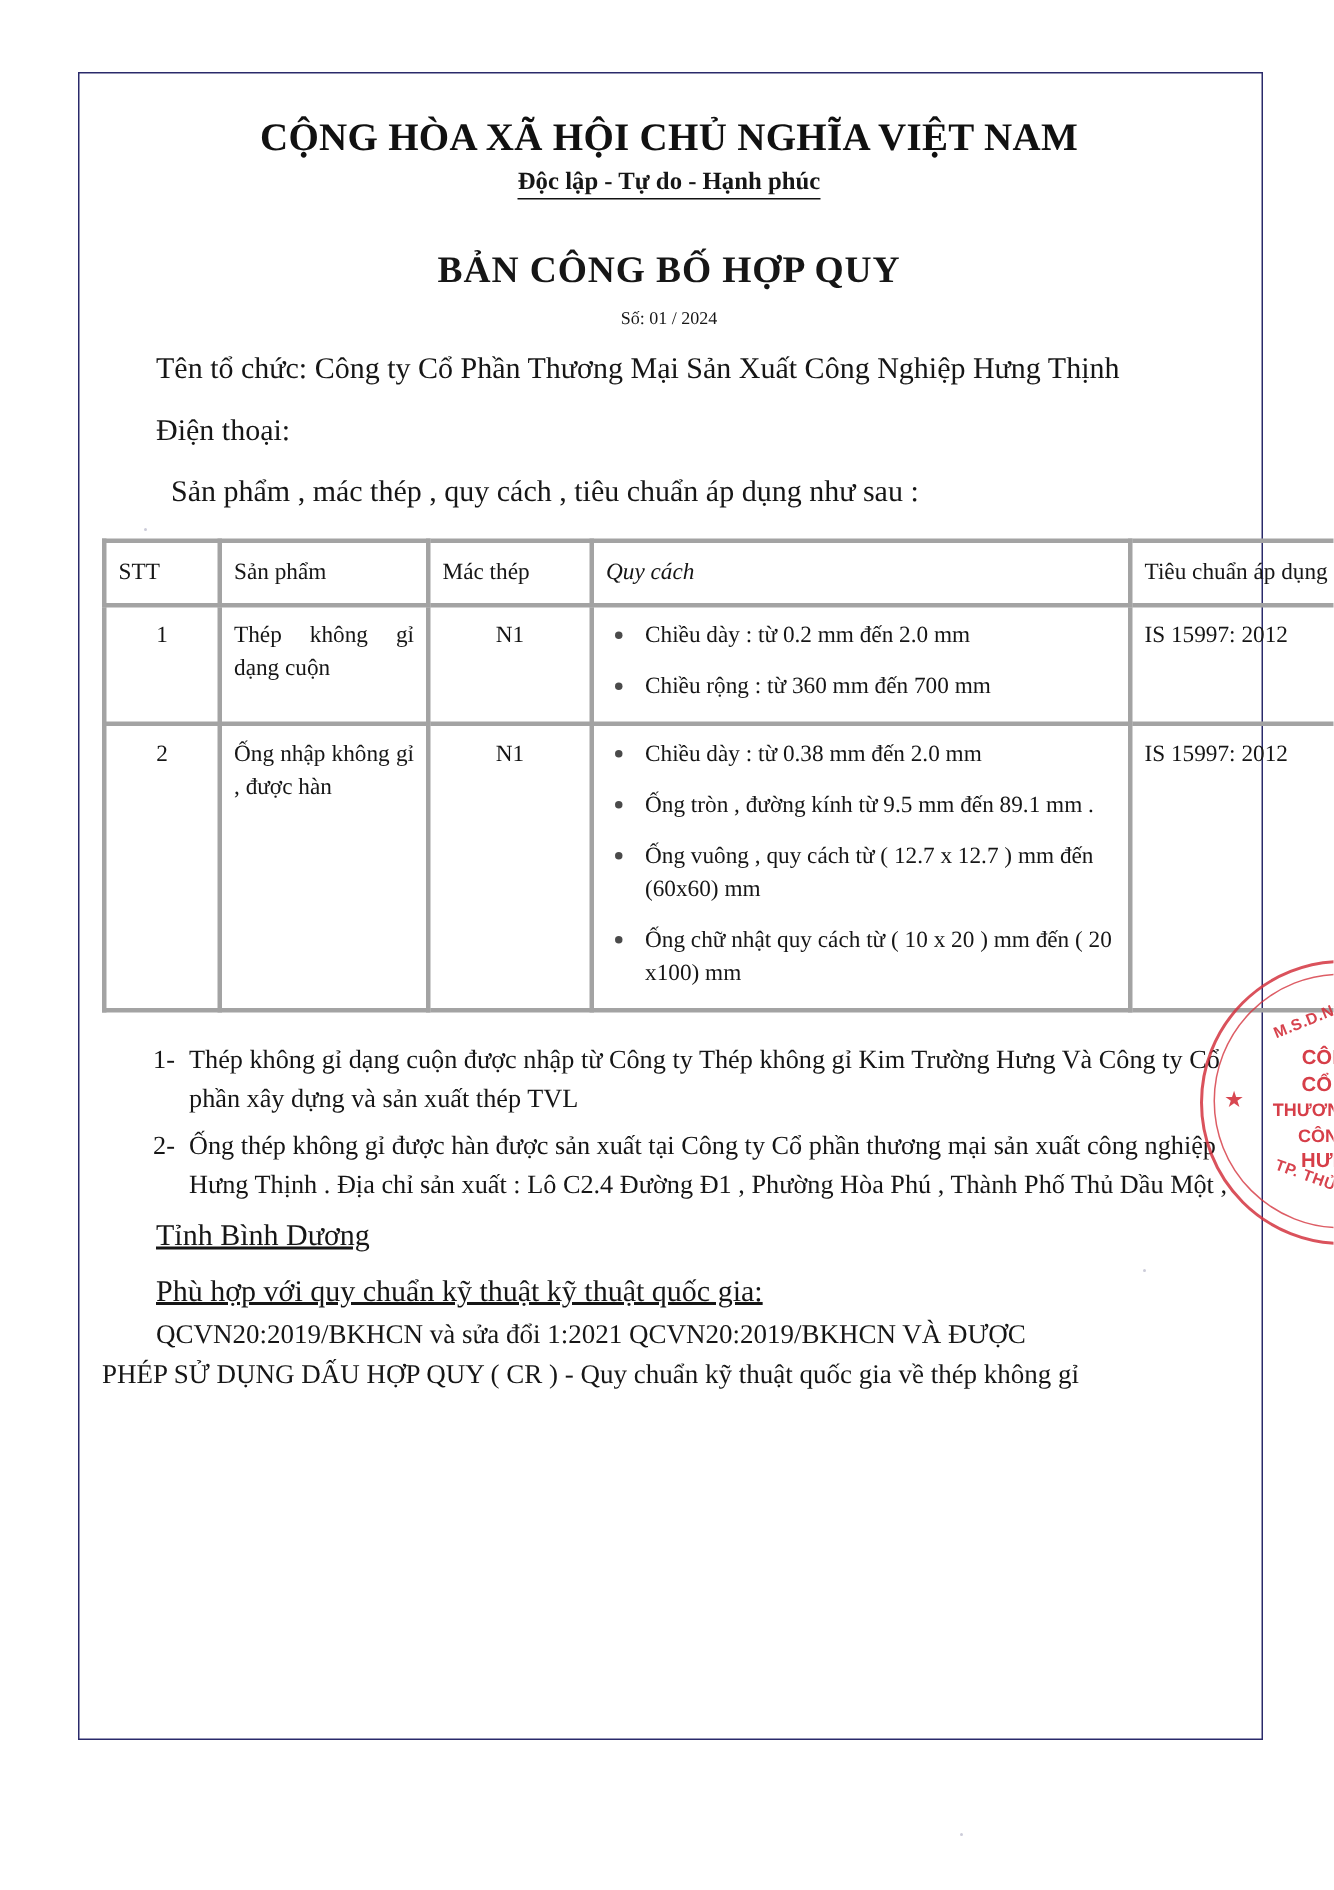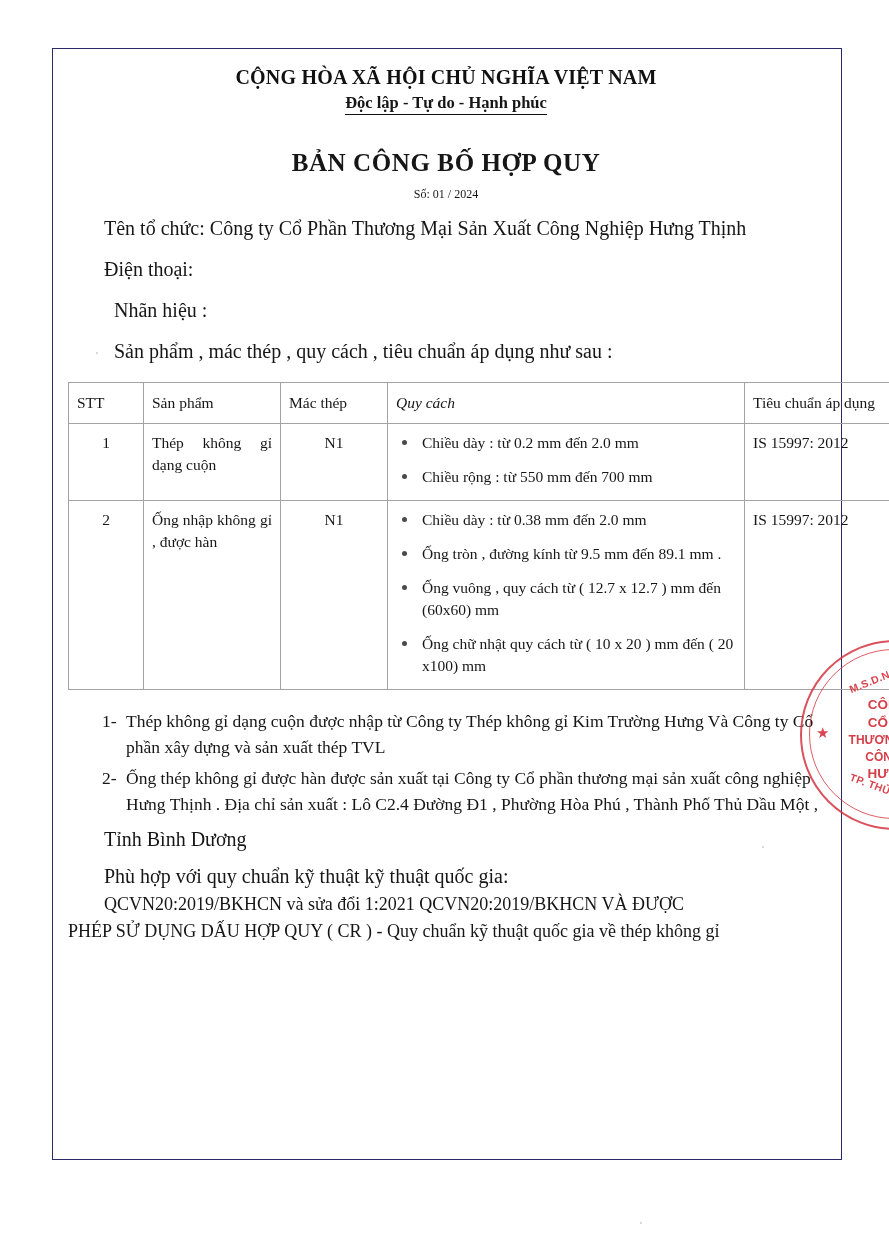--- a/index.html
+++ b/index.html
@@ -37,25 +37,25 @@
   .content {
     position: absolute;
     left: 68px;
     top: 62px;
     width: 756px;
   }
 
   .center { text-align: center; }
 
   .hdr-nation {
-    font-size: 20px;
+    font-size: 26px;
     font-weight: bold;
     letter-spacing: 0.2px;
     color: #111;
-    margin-top: 4px;
+    margin-top: 15px;
   }
   .hdr-motto {
     font-size: 16.5px;
     font-weight: bold;
     margin-top: 4px;
     display: inline-block;
     border-bottom: 1.4px solid #111;
     padding-bottom: 1px;
   }
 
@@ -81,21 +81,21 @@
   .strong { font-weight: bold; }
 
   
   table.spec {
     border-collapse: collapse;
     width: 756px;
     margin-top: 16px;
     table-layout: fixed;
   }
   table.spec th, table.spec td {
-    border: 1px solid #a3a3a3;
+    border: 3px solid #a3a3a3;
     vertical-align: top;
     padding: 8px 8px 10px 8px;
     font-size: 15.5px;
     line-height: 1.42;
   }
   table.spec th {
     font-weight: normal;
     text-align: left;
     padding-top: 9px;
     padding-bottom: 9px;
@@ -140,21 +140,21 @@
     display: flex;
     font-size: 17.5px;
     line-height: 1.5;
     margin-bottom: 4px;
     padding-left: 34px;
   }
   .note-num { width: 24px; flex: 0 0 24px; }
   .note-body { flex: 1; }
 
   .tail { margin-top: 6px; }
-  .tail .para { margin-top: 8px; }
+  .tail .para { margin-top: 8px; text-decoration: underline; }
   .block-justify {
     text-align: justify;
     text-justify: inter-word;
     font-size: 18px;
     line-height: 1.5;
     padding-left: 36px;
   }
 
   
   .seal {
@@ -244,23 +244,20 @@
     <div class="para indent">
       <span>Tên tổ chức: </span><span>Công ty Cổ Phần Thương Mại Sản Xuất Công Nghiệp Hưng Thịnh</span>
     </div>
 
 
     <div class="para indent">
       <span>Điện thoại:</span><span></span>
     </div>
 
 
-    <div class="para indent2">
-      <span>Nhãn hiệu :</span><span></span>
-    </div>
 
     <div class="para indent2">Sản phẩm , mác thép , quy cách , tiêu chuẩn áp dụng như sau :</div>
 
     <table class="spec">
       <thead>
         <tr>
           <th class="col-stt">STT</th>
           <th class="col-sp">Sản phẩm</th>
           <th class="col-mac">Mác thép</th>
           <th class="col-qc">Quy cách</th>
@@ -268,21 +265,21 @@
         </tr>
       </thead>
       <tbody>
         <tr>
           <td class="c-stt">1</td>
           <td class="justify-cell">Thép không gỉ dạng cuộn</td>
           <td class="c-mac">N1</td>
           <td>
             <ul class="bullets">
               <li>Chiều dày : từ 0.2 mm đến 2.0 mm</li>
-              <li>Chiều rộng : từ 550 mm đến 700 mm</li>
+              <li>Chiều rộng : từ 360 mm đến 700 mm</li>
             </ul>
           </td>
           <td>IS 15997: 2012</td>
         </tr>
         <tr>
           <td class="c-stt">2</td>
           <td class="justify-cell">Ống nhập không gỉ , được hàn</td>
           <td class="c-mac">N1</td>
           <td>
             <ul class="bullets">

